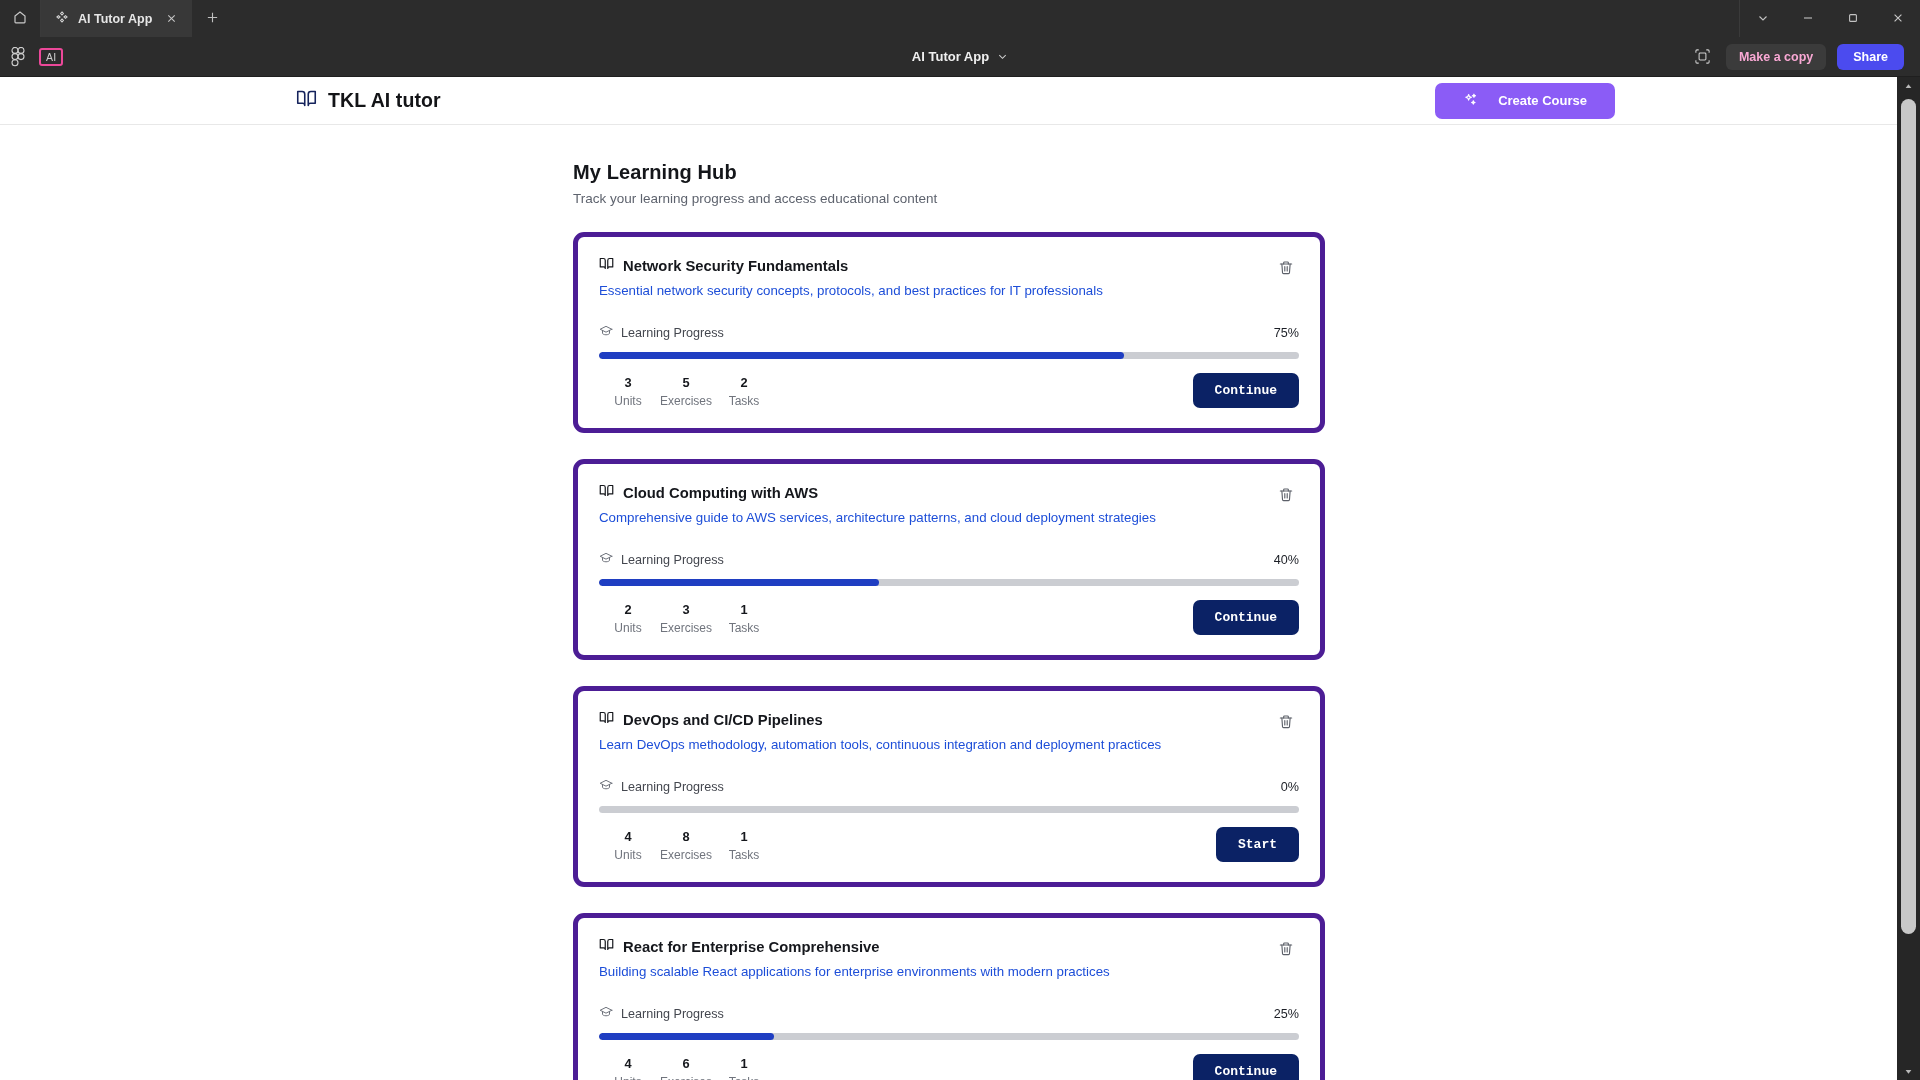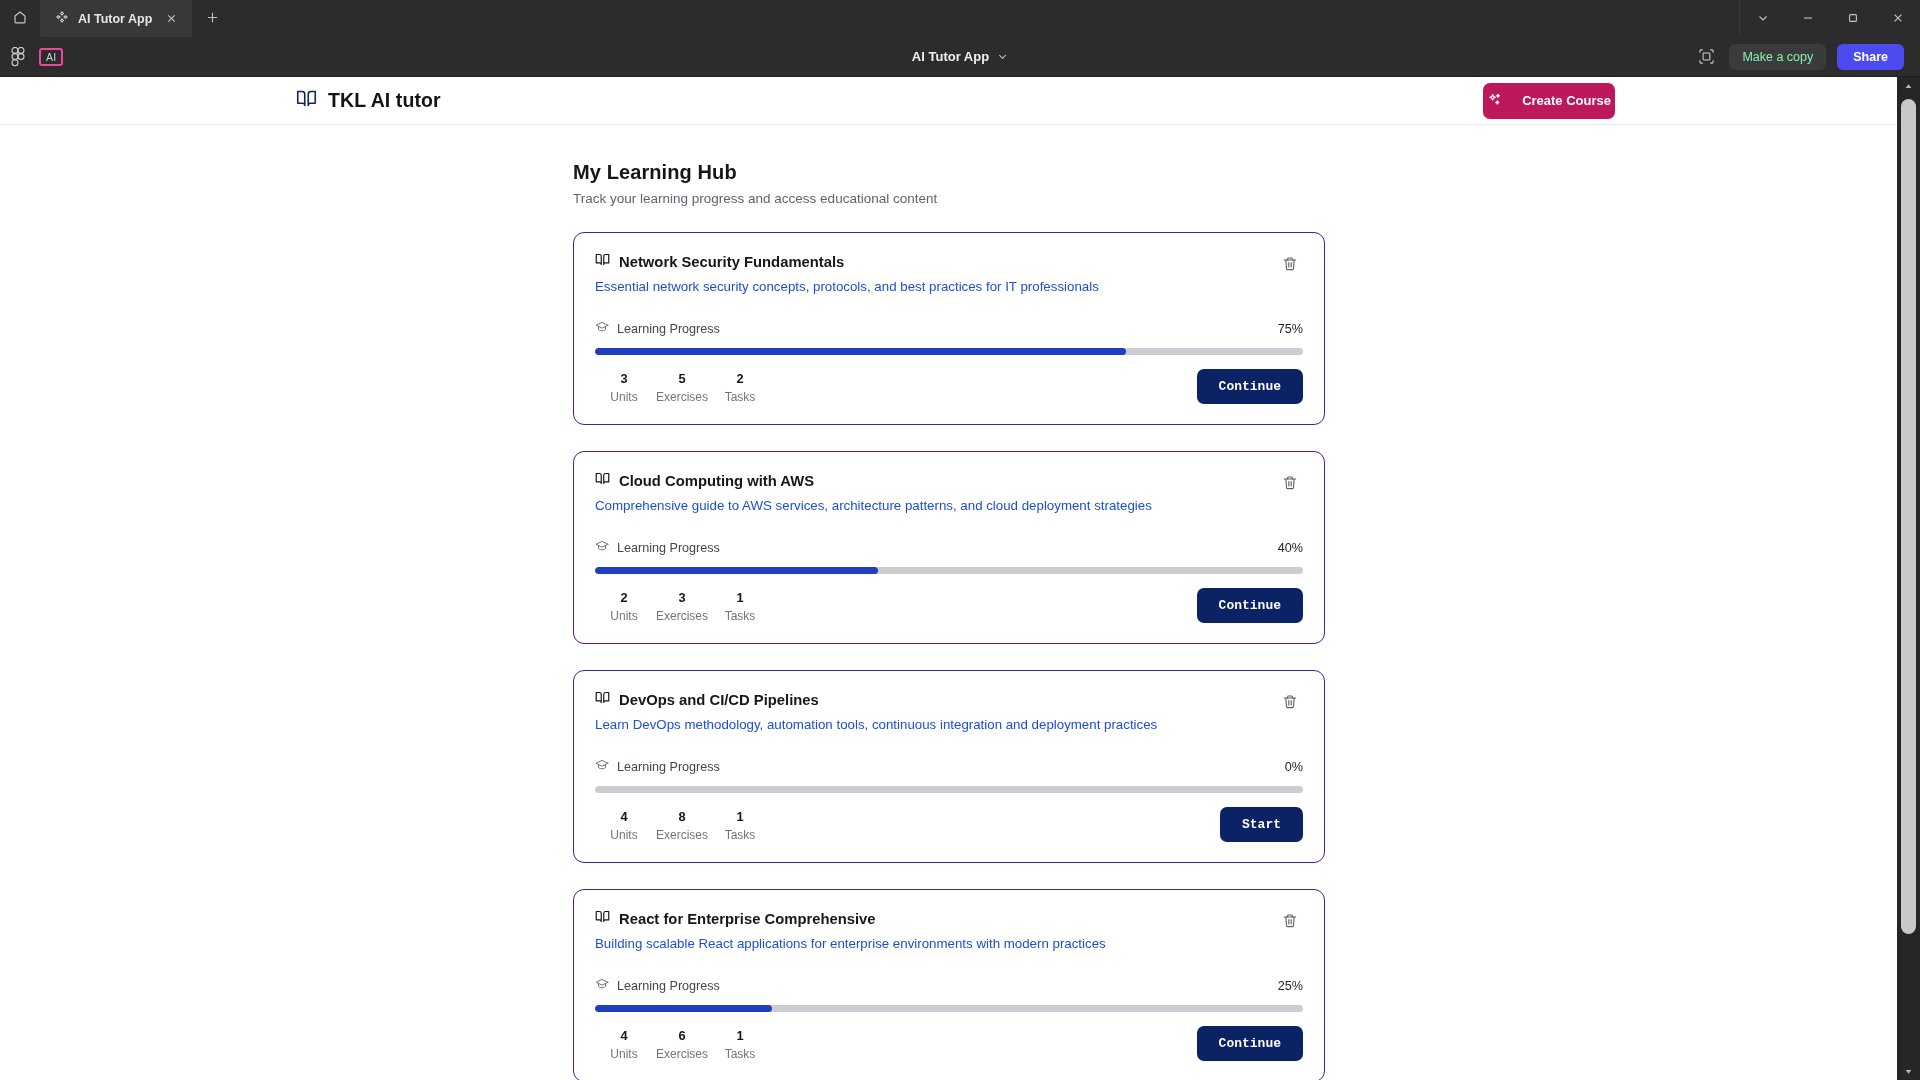--- a/index.html
+++ b/index.html
@@ -50,21 +50,21 @@
     display: flex; align-items: center; justify-content: center; gap: 8px;
     pointer-events: none;
   }
   .toolbar-title { color: #f0f0f0; font-size: 13px; font-weight: 700; pointer-events: auto; }
   .toolbar-right {
     margin-left: auto; display: flex; align-items: center; gap: 11px;
     padding-right: 16px; position: relative; z-index: 2;
   }
   .icon-btn { width: 24px; height: 24px; display:flex; align-items:center; justify-content:center; }
   .btn-copy {
-    background: #3b3b3b; color: #86efac; font-size: 12.5px; font-weight: 400;
+    background: #3b3b3b; color: #f9a8d4; font-size: 12.5px; font-weight: 700;
     padding: 6px 13px; border-radius: 6px; border: none;
     font-family: "Liberation Sans", sans-serif;
   }
   .btn-share {
     background: #4b4bef; color: #ffffff; font-size: 12.5px; font-weight: 700;
     padding: 6px 16px; border-radius: 6px; border: none;
     font-family: "Liberation Sans", sans-serif;
   }
 
   
@@ -75,34 +75,34 @@
   .app-surface { width: 1897px; height: 1003px; background: #ffffff; overflow: hidden; position: relative; }
 
   .app-header {
     height: 48px; background: #ffffff; border-bottom: 1px solid #e8e8e8;
     display: flex; align-items: center; padding: 0 0 0 296px;
   }
   .brand { display: flex; align-items: center; gap: 11px; }
   .brand-name { font-size: 19.5px; font-weight: 700; color: #131417; letter-spacing: .1px; }
   .header-right { margin-left: auto; padding-right: 282px; }
   .btn-create {
-    background: #be185d; color: #ffffff; border: none; border-radius: 7px;
-    font-size: 13px; font-weight: 700; padding: 9px 4px;
+    background: #8b5cf6; color: #ffffff; border: none; border-radius: 7px;
+    font-size: 13px; font-weight: 700; padding: 9px 28px;
     display: flex; align-items: center; gap: 20px;
     font-family: "Liberation Sans", sans-serif;
   }
 
   .page { padding: 36px 0 0 0; }
   .page-inner { width: 752px; margin: 0 0 0 573px; }
   .page-title { font-size: 20px; font-weight: 700; color: #14161a; letter-spacing: .1px; }
   .page-sub { font-size: 13.5px; color: #5e636e; margin-top: 7px; }
 
   .cards { margin-top: 26px; display: flex; flex-direction: column; gap: 26px; }
   .card {
-    border: 1px solid #4c1d95; border-radius: 11px; background: #ffffff;
+    border: 5px solid #4c1d95; border-radius: 11px; background: #ffffff;
     padding: 19px 21px 20px 21px;
   }
   .card-top { display: flex; align-items: flex-start; }
   .card-title-row { display: flex; align-items: center; gap: 9px; }
   .card-title { font-size: 14.8px; font-weight: 700; color: #15171c; }
   .card-desc { font-size: 13.3px; color: #1d4ed8; margin-top: 8px; }
   .trash-btn {
     margin-left: auto; width: 26px; height: 26px;
     display: flex; align-items: center; justify-content: center;
     background: none; border: none;

